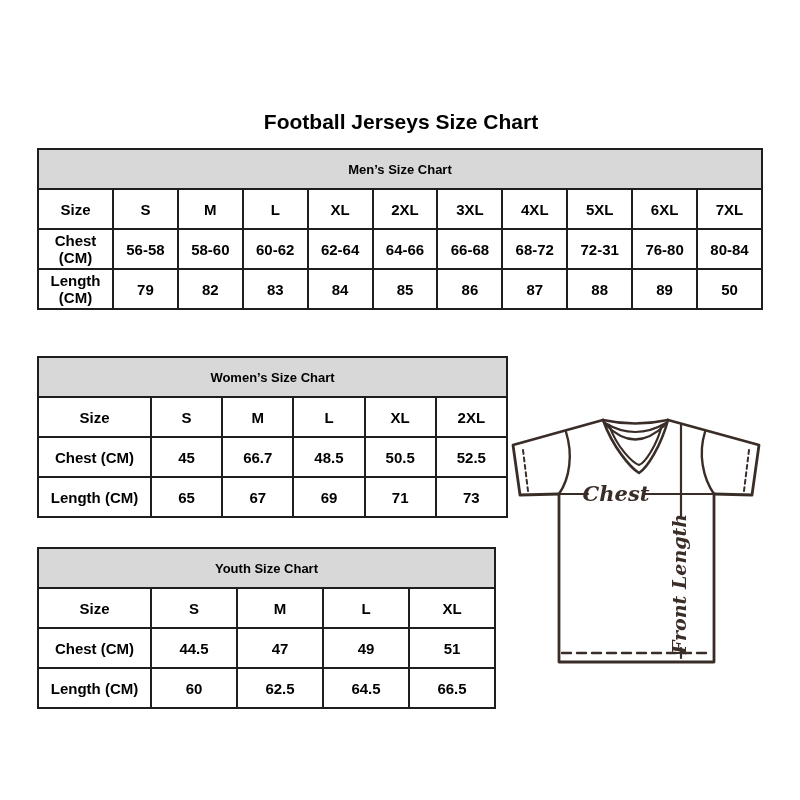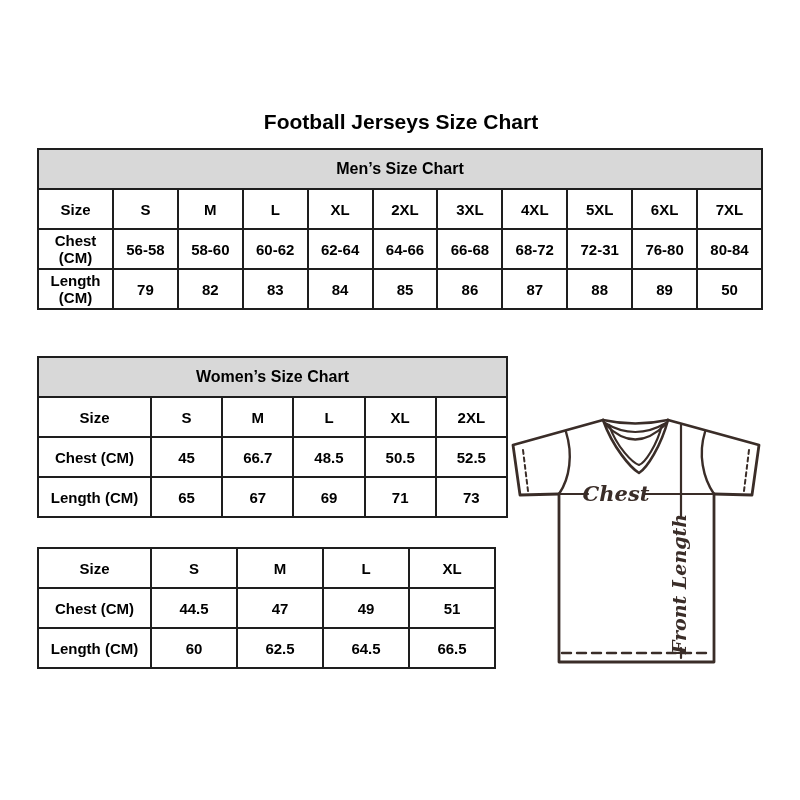--- a/index.html
+++ b/index.html
@@ -4,21 +4,21 @@
 <style>
   html,body{margin:0;padding:0;background:#fff;}
   body{width:800px;height:800px;position:relative;overflow:hidden;
        font-family:"Liberation Sans",sans-serif;color:var(--text,#000);}
   .page-title{position:absolute;left:10px;top:98px;width:758px;margin:12px;
        text-align:center;font-size:21px;font-weight:bold;color:#000;}
   table.sz{position:absolute;border-collapse:collapse;table-layout:fixed;background:#fff;}
   table.sz td{border:2px solid var(--table-border,#1e1e1e);text-align:center;
        vertical-align:middle;font-weight:bold;font-size:15px;color:#000;
        padding:0;height:38px;overflow:hidden;}
-  table.sz td.hdr{background:var(--header-bg,#d8d8d8);font-size:16px;margin-top:32px;}
+  table.sz td.hdr{background:var(--header-bg,#d8d8d8);font-size:13px;margin-top:32px;}
   table.men{left:37px;top:148px;width:726px;}
   table.women{left:37px;top:356px;width:471px;}
   table.youth{left:37px;top:547px;width:459px;}
   table.men col.c0{width:75px;}
   table.women col.c0, table.youth col.c0{width:113px;}
   svg.jersey{position:absolute;left:503px;top:412px;width:264px;height:254px;}
   .jline{fill:none;stroke:var(--jersey-line,#3a2d28);stroke-linecap:round;stroke-linejoin:round;}
   .jtext{font-family:"DejaVu Serif",serif;font-style:italic;font-weight:bold;
        fill:var(--jersey-line,#3a2d28);}
 </style>
@@ -130,20 +130,23 @@
 <table class="sz youth">
   <colgroup>
       <col class="c0">
       <col>
       <col>
       <col>
       <col>
     </colgroup>
   <tbody>
   <tr>
+    <td class="hdr" colspan="5">Youth Size Chart</td>
+  </tr>
+  <tr>
     <td>Size</td>
     <td>S</td>
     <td>M</td>
     <td>L</td>
     <td>XL</td>
   </tr>
   <tr>
     <td>Chest (CM)</td>
     <td>44.5</td>
     <td>47</td>

